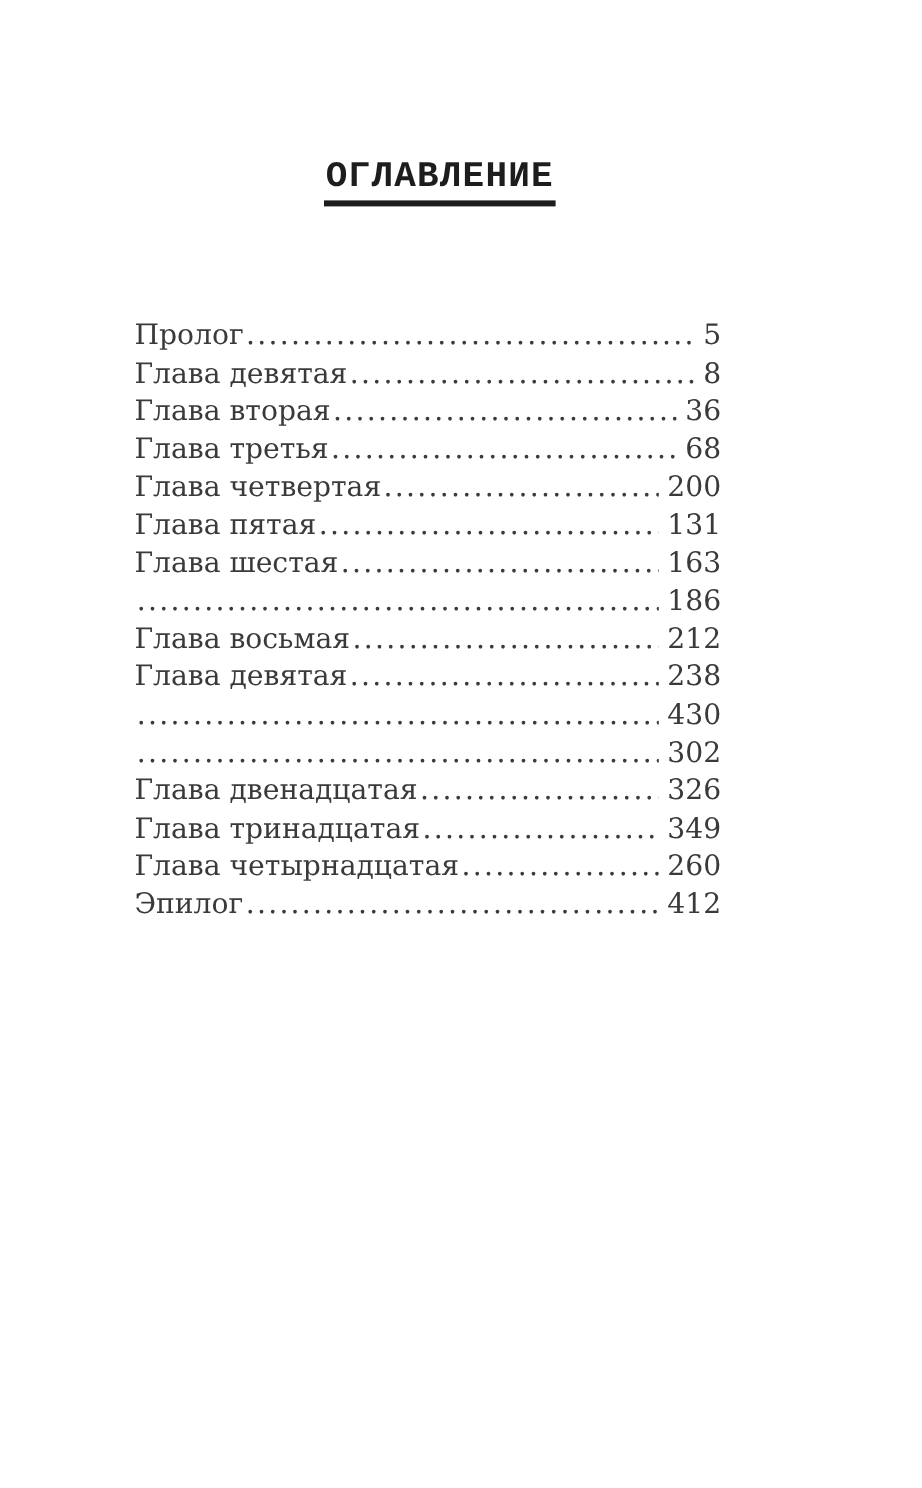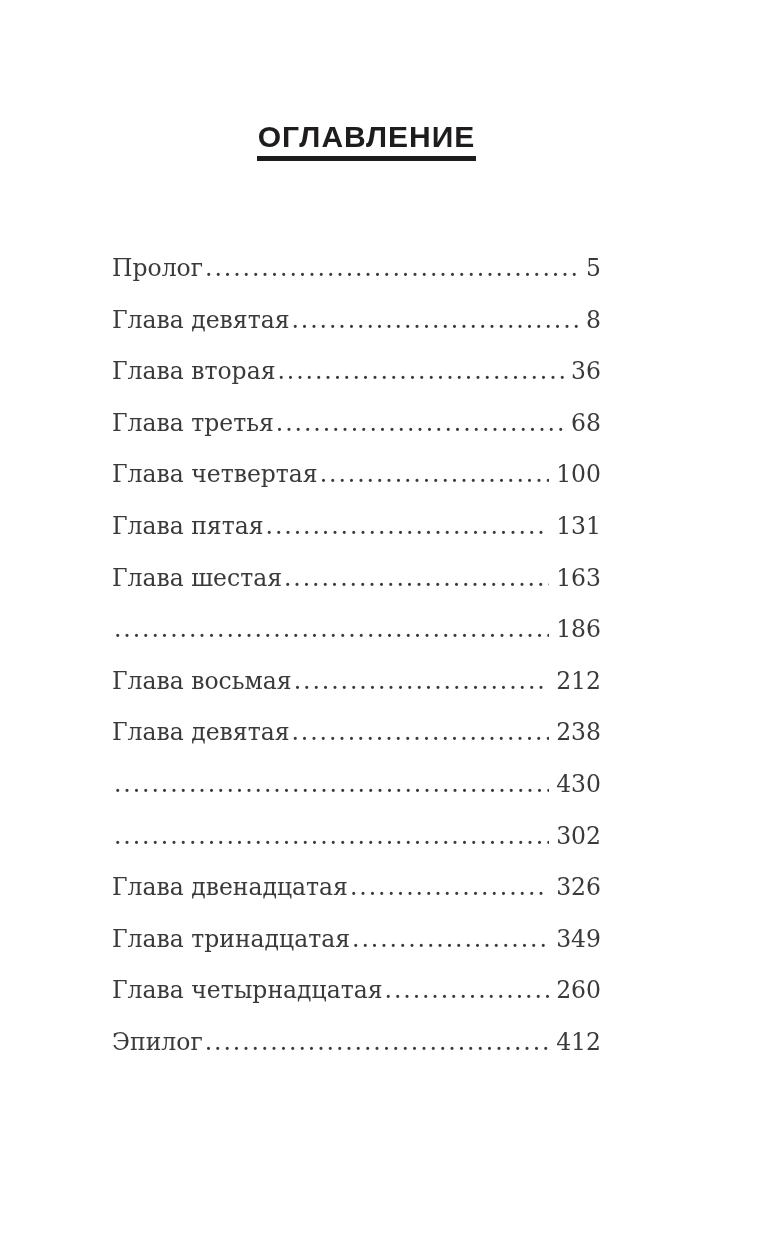--- a/index.html
+++ b/index.html
@@ -10,42 +10,41 @@
   body{
     width:768px;height:1240px;
     background:#ffffff;
     box-sizing:border-box;
     padding:116px 167px 0 112px;
     overflow:hidden;
     font-family:"DejaVu Serif","Liberation Serif",serif;
   }
   .toc-title{
     display:table;            
-    margin:4px auto;
+    margin:15px auto;
     position:relative;
     left:10px;                
-    font-family:Liberation Sans, sans-serif;
+    font-family:Liberation Mono, monospace;
     font-size:30px;
     font-weight:bold;
     letter-spacing:1px;
     color:var(--title-ink);
     padding:0 1px 2px 1px;
     border-bottom:5px solid var(--title-ink);
     white-space:nowrap;
   }
   .toc-list{
     margin-top:92px;
     color:var(--ink);
     font-size:23.5px;
     line-height:31.6px;
   }
   .toc-row{
     display:flex;
     align-items:flex-end;
-    margin-top:20px;
   }
   .toc-label{
     flex:0 0 auto;
     white-space:nowrap;
   }
   .leader{
     flex:1 1 auto;
     overflow:hidden;
     white-space:nowrap;
     margin:0 3px 0 2px;
@@ -84,21 +83,21 @@
       <span class="toc-page">36</span>
     </div>
     <div class="toc-row">
       <span class="toc-label">Глава третья</span>
       <span class="leader"></span>
       <span class="toc-page">68</span>
     </div>
     <div class="toc-row">
       <span class="toc-label">Глава четвертая</span>
       <span class="leader"></span>
-      <span class="toc-page">100</span>
+      <span class="toc-page">200</span>
     </div>
     <div class="toc-row">
       <span class="toc-label">Глава пятая</span>
       <span class="leader"></span>
       <span class="toc-page">131</span>
     </div>
     <div class="toc-row">
       <span class="toc-label">Глава шестая</span>
       <span class="leader"></span>
       <span class="toc-page">163</span>

